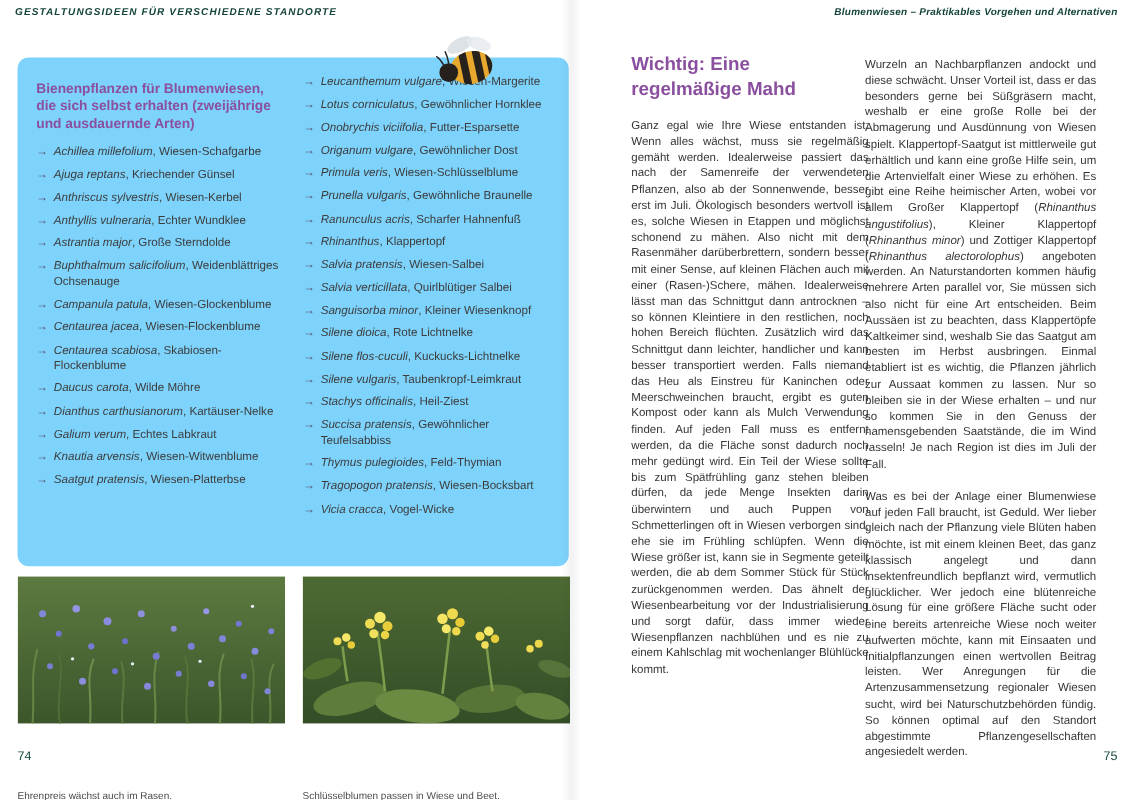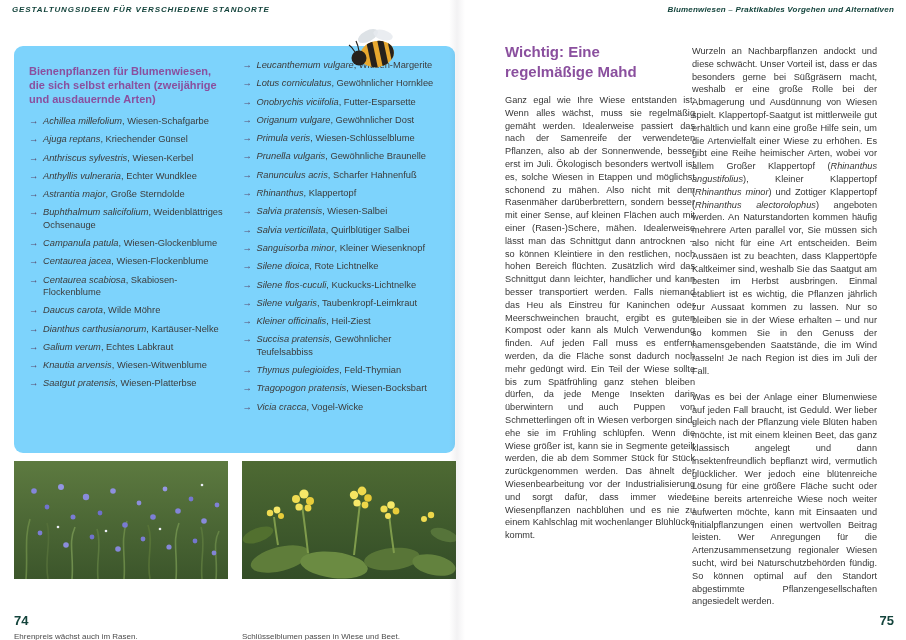--- a/index.html
+++ b/index.html
@@ -30,21 +30,21 @@
 
   
   .photo{position:absolute;top:461px;width:214px;height:118px;overflow:hidden;}
   .photo svg{display:block;width:100%;height:100%;}
   .photo.p1{left:14px;}
   .photo.p2{left:242px;}
   .caption{position:absolute;top:599px;font-size:8px;color:#4b4b4b;margin-top:33px;}
   .caption.c1{left:14px;}
   .caption.c2{left:242px;}
 
-  .pagenum{position:absolute;top:613px;font-size:13px;font-weight:bold;color:#14443c;}
+  .pagenum{position:absolute;top:600px;font-size:10px;font-weight:normal;color:#14443c;}
   .pagenum.left{left:14px;}
   .pagenum.right{right:12px;}
 
   
   .article-heading{
     position:absolute;left:505px;top:42px;width:185px;margin:0;
     color:#8a4f9e;font-size:15px;line-height:19.5px;font-weight:bold;
   }
   .text-col{
     position:absolute;width:190px;font-size:9.2px;line-height:12.8px;
@@ -182,21 +182,21 @@
           <div class="plant-item">
             <span class="arrow">→</span>
             <span class="plant-text"><i>Silene flos-cuculi</i>, Kuckucks-Lichtnelke</span>
           </div>
           <div class="plant-item">
             <span class="arrow">→</span>
             <span class="plant-text"><i>Silene vulgaris</i>, Taubenkropf-Leimkraut</span>
           </div>
           <div class="plant-item">
             <span class="arrow">→</span>
-            <span class="plant-text"><i>Kleiner officinalis</i>, Heil-Ziest</span>
+            <span class="plant-text"><i>Stachys officinalis</i>, Heil-Ziest</span>
           </div>
           <div class="plant-item">
             <span class="arrow">→</span>
             <span class="plant-text"><i>Succisa pratensis</i>, Gewöhnlicher Teufelsabbiss</span>
           </div>
           <div class="plant-item">
             <span class="arrow">→</span>
             <span class="plant-text"><i>Thymus pulegioides</i>, Feld-Thymian</span>
           </div>
           <div class="plant-item">

